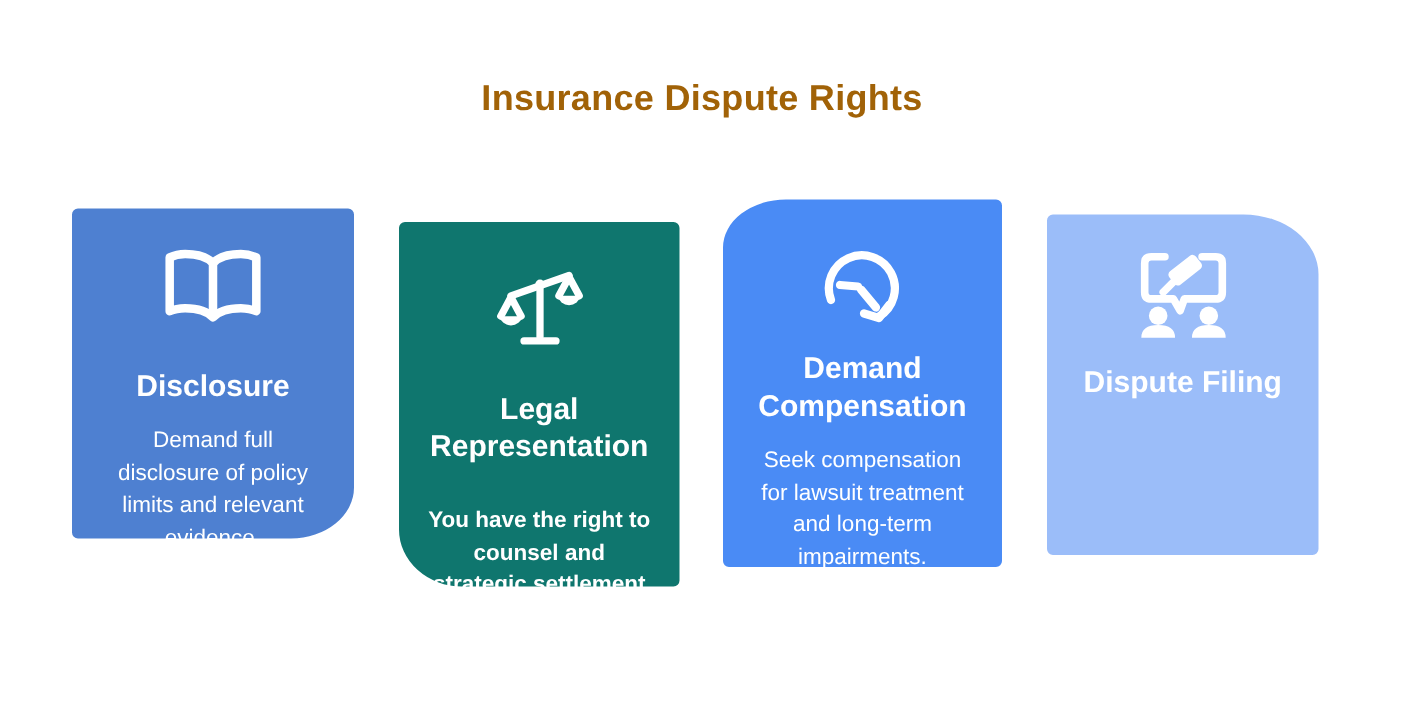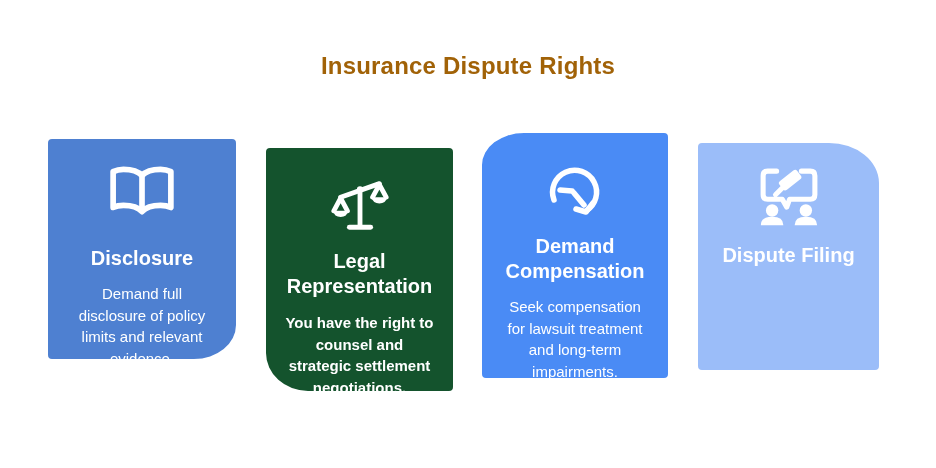--- a/index.html
+++ b/index.html
@@ -65,21 +65,21 @@
       </svg>
     </div>
     <div class="card-heading">Disclosure</div>
     <div class="card-body">Demand full
 disclosure of policy
 limits and relevant
 evidence.</div>
     <div class="fold fold-br"></div>
   </div>
 
-  <div class="card card2" style="background-color: #14532d;">
+  <div class="card card2" style="background-color: #0f766e; gap: 12px;">
     <div class="icon-wrap">
       <svg width="62" height="64" viewBox="0 0 64 64">
         <g stroke="#fff" stroke-width="5" stroke-linecap="round" fill="none">
           <line x1="12" y1="25" x2="52" y2="11"></line>
           <line x1="32" y1="18" x2="32" y2="53"></line>
           <line x1="21" y1="56" x2="43" y2="56"></line>
           <path d="M12 26 L5 39 M12 26 L19 39"></path>
           <path d="M52 12 L45 25 M52 12 L59 25"></path>
         </g>
         <path d="M4 39 A8.2 8.2 0 0 0 20 39 Z" fill="#fff"></path>

